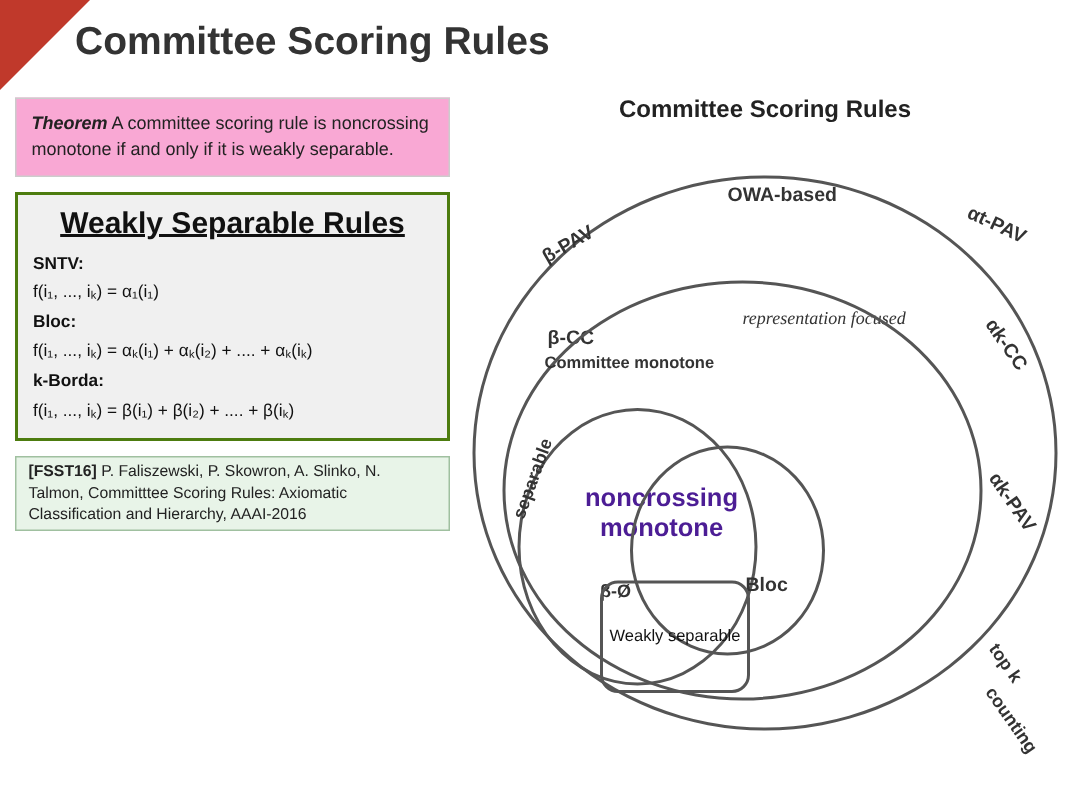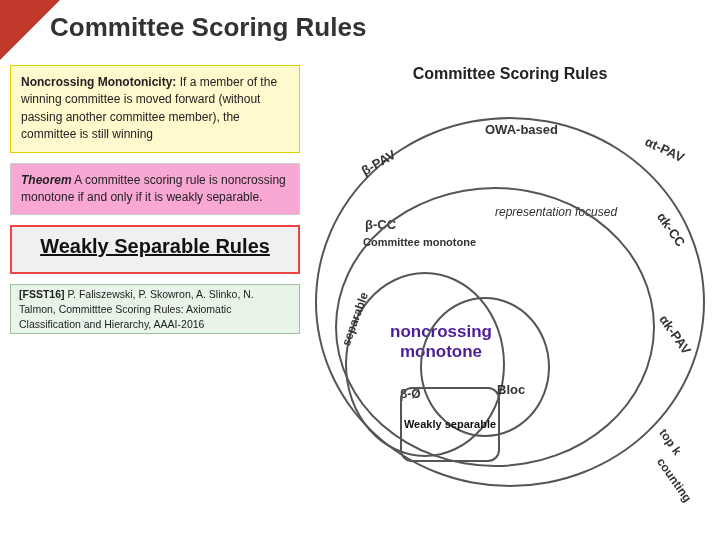--- a/index.html
+++ b/index.html
@@ -59,21 +59,21 @@
       line-height: 1.45;
       margin-bottom: 10px;
     }
     .theorem-box .label {
       font-weight: bold;
       font-style: italic;
     }
 
     .weakly-box {
       background: #f0f0f0;
-      border: 2px solid #ef4444;
+      border: 2px solid #4d7c0f;
       padding: 8px 10px;
       margin-bottom: 10px;
     }
     .weakly-box .wsr-title {
       font-size: 20px;
       font-weight: bold;
       color: #111;
       text-align: center;
       margin-bottom: 6px;
       text-decoration: underline;
@@ -169,20 +169,21 @@
       color: #333;
     }
 
     
     .label-rep {
       position: absolute;
       top: 118px; left: 190px;
       font-size: 12px;
       font-style: italic;
       color: #333;
+      font-family: Liberation Serif, serif;
     }
 
     
     .ellipse-mid {
       position: absolute;
       top: 100px; left: 30px;
       width: 320px;
       height: 280px;
       border: 2.5px solid #555;
       border-radius: 50%;
@@ -309,48 +310,52 @@
       height: 75px;
       border: 2.5px solid #555;
       border-radius: 12px;
       background: transparent;
       display: flex;
       align-items: center;
       justify-content: center;
     }
     .label-weakly {
       font-size: 11px;
-      font-weight: bold;
+      font-weight: normal;
       color: #111;
       text-align: right;
       line-height: 1.3;
     }
 
   </style>
 </head>
 <body>
 
 <div class="red-triangle"></div>
 
 <h1 class="page-title">Committee Scoring Rules</h1>
 
 <div class="left-col">
 
-  <div class="yellow-box">
-    <span class="label">Noncrossing Monotonicity:</span>
-    <span>If a member of the winning committee is moved forward (without passing another committee member), the committee is still winning</span>
-  </div>
 
   <div class="theorem-box">
     <span class="label">Theorem</span>
     <span>A committee scoring rule is noncrossing monotone if and only if it is weakly separable.</span>
   </div>
 
   <div class="weakly-box">
     <div class="wsr-title">Weakly Separable Rules</div>
+    <div class="formula">
+      <span class="section-label">SNTV:</span><br>
+      <span>f(i₁, ..., iₖ) = α₁(i₁)</span><br>
+      <span class="section-label">Bloc:</span><br>
+      <span>f(i₁, ..., iₖ) = αₖ(i₁) + αₖ(i₂) + .... + αₖ(iₖ)</span><br>
+      <span class="section-label">k-Borda:</span><br>
+      <span>f(i₁, ..., iₖ) = β(i₁) + β(i₂) + .... + β(iₖ)</span>
+    </div>
   </div>
 
   <div class="citation-box">
     <span class="cite-label">[FSST16]</span>
     <span>P. Faliszewski, P. Skowron, A. Slinko, N. Talmon, Committtee Scoring Rules: Axiomatic Classification and Hierarchy, AAAI-2016</span>
   </div>
 
 </div>
 
 <div class="right-col">

